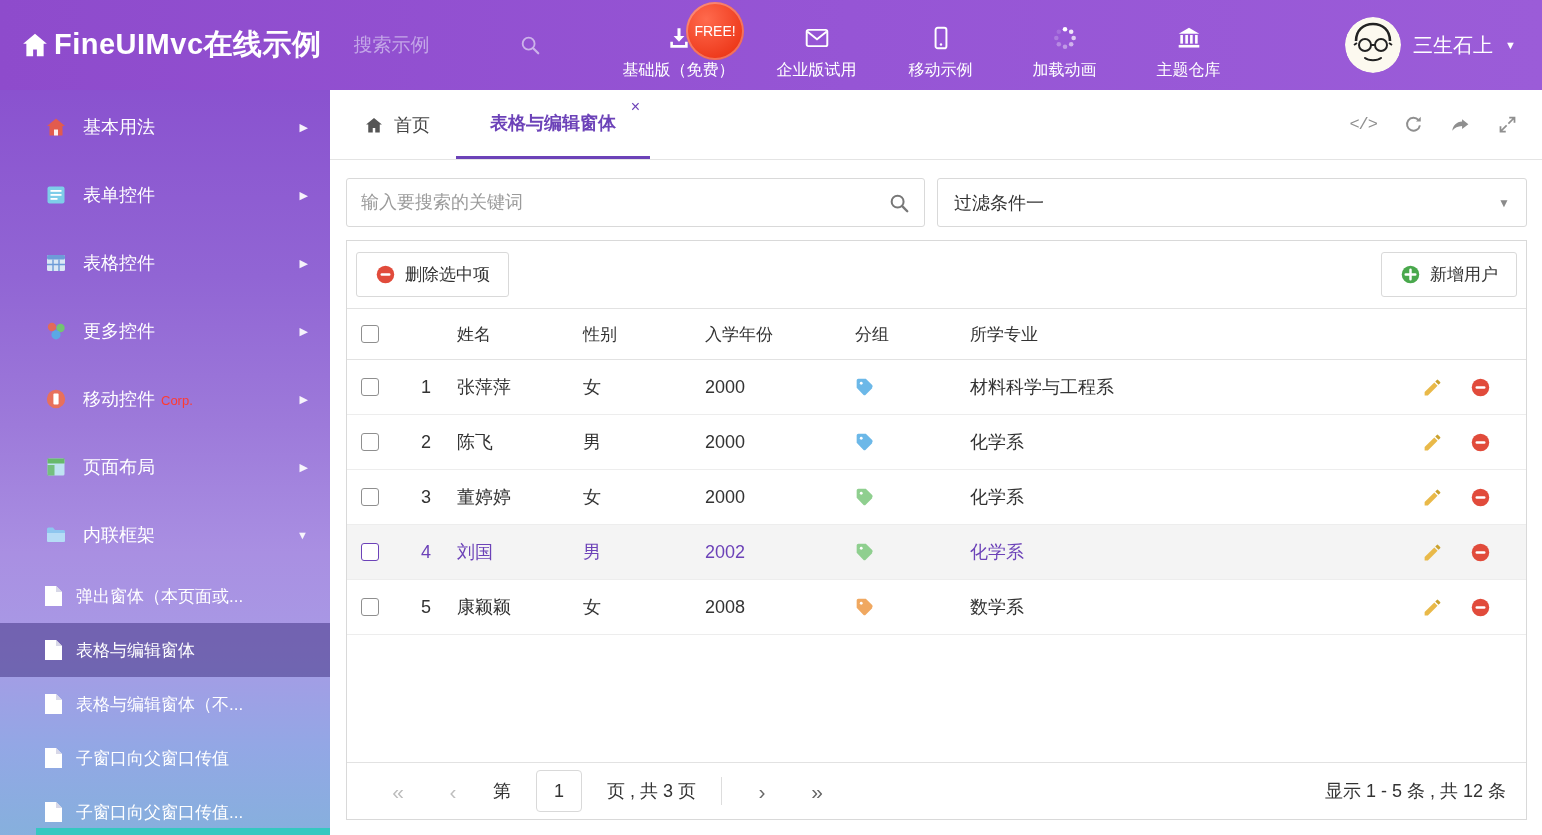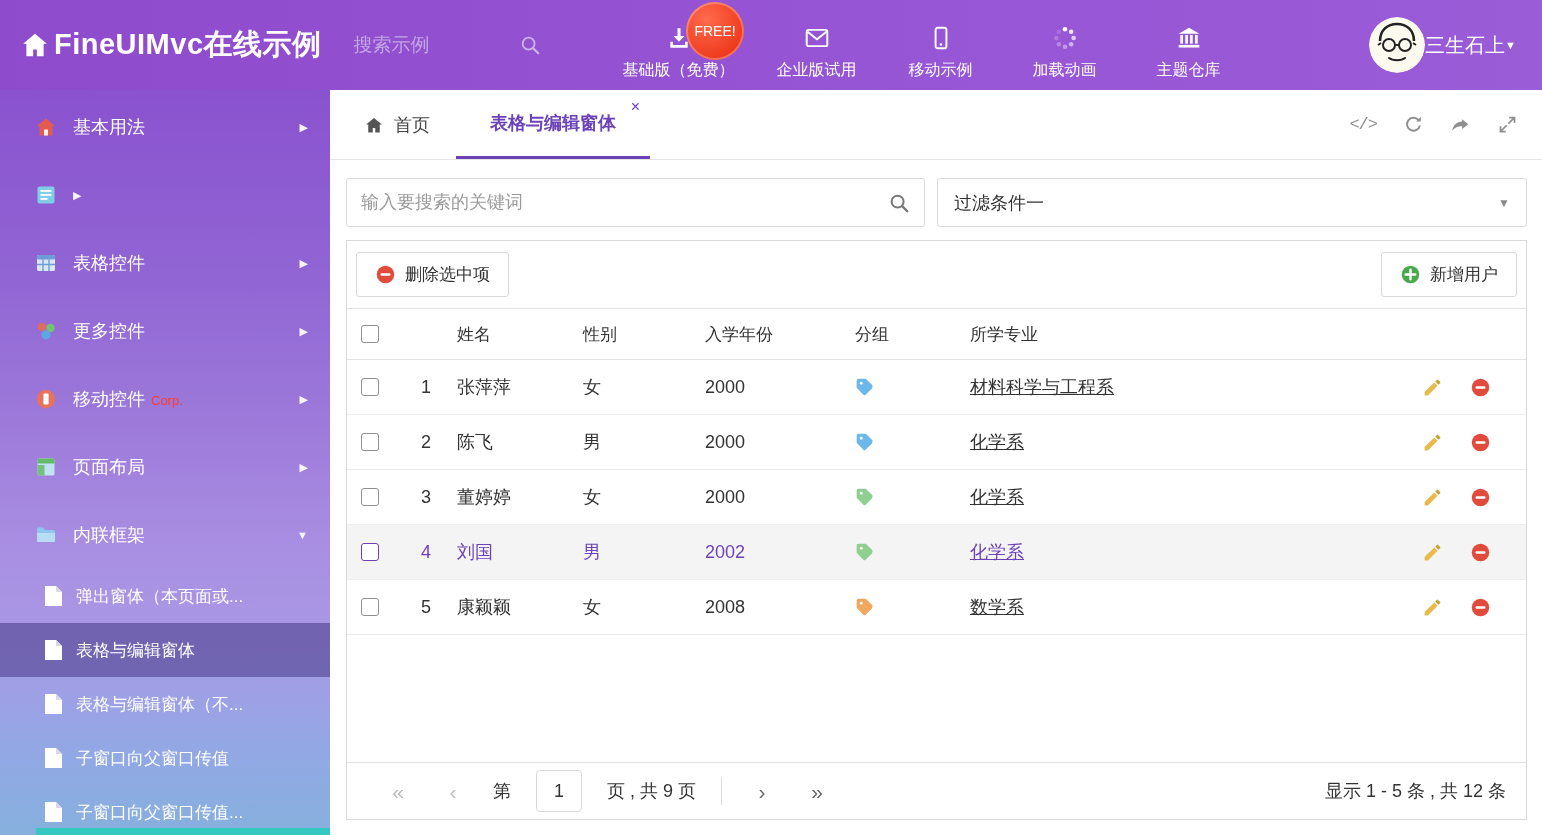--- a/index.html
+++ b/index.html
@@ -14,29 +14,29 @@
 .brand-title{font-size:29px;font-weight:bold;letter-spacing:.5px}
 .hsearch{display:flex;align-items:flex-end;margin-left:32px;width:215px}
 .hsearch input{background:transparent;border:none;outline:none;color:#ead9ff;font-size:19px;width:165px}
 .hsearch input::placeholder{color:#c4a7e8}
 .hsearch svg{width:22px;height:22px;color:#cdb3ea;cursor:pointer}
 .free-badge{position:absolute;left:686px;top:2px;width:58px;height:58px;border-radius:50%;background:radial-gradient(circle at 35% 30%,#ff6a4d,#ee3a1c 72%);display:flex;align-items:center;justify-content:center;font-size:14px;font-weight:normal;box-shadow:inset 0 0 0 2px rgba(255,255,255,.28);z-index:11}
 .hnav{display:flex;align-items:center;gap:40px;margin-left:54px;margin-top:16px}
 .hnav-item{display:flex;flex-direction:column;align-items:center;gap:9px;cursor:pointer;min-width:84px}
 .hnav-item svg{width:26px;height:26px}
 .hnav-label{font-size:16px;white-space:nowrap}
-.huser{display:flex;align-items:center;margin-left:auto;padding-right:26px;cursor:pointer}
+.huser{display:flex;align-items:center;gap:12px;margin-left:auto;padding-right:26px;cursor:pointer}
 .avatar{width:56px;height:56px;border-radius:50%;overflow:hidden;display:block;flex:none}
 .uname{font-size:20px}
 .hcaret{font-size:11px}
 
 
 .sidebar{position:absolute;top:90px;bottom:0;left:0;width:330px;background:linear-gradient(180deg,#8a52cf 0%,#9165d4 25%,#9d7ada 45%,#a98fe2 62%,#a89ae5 75%,#93a7e5 88%,#86b0dd 100%);color:#fff;overflow:hidden}
 .snav{padding-top:3px}
-.snav-item{display:flex;align-items:center;height:68px;padding:0 22px 0 34px;cursor:pointer;font-size:18px}
+.snav-item{display:flex;align-items:center;height:68px;padding:0 22px 0 44px;cursor:pointer;font-size:18px}
 .sicon{width:24px;height:24px;margin-right:15px;flex:none;line-height:0}
 .sicon svg{width:24px;height:24px}
 .slabel{flex:1;display:flex;align-items:baseline}
 .sarrow{font-size:11px;opacity:.92}
 .corp{color:#ff3b30;font-size:13px;margin-left:6px;font-weight:normal}
 .ssub-item{display:flex;align-items:center;height:54px;padding:0 22px 0 44px;font-size:17px;cursor:pointer}
 .ficon{width:19px;height:22px;margin-right:13px;flex:none;line-height:0}
 .ficon svg{width:19px;height:22px}
 .ssub-item.active{background:rgba(60,45,125,.5)}
 .teal-strip{position:absolute;left:36px;right:0;bottom:0;height:7px;background:#35c8c0}
@@ -71,21 +71,21 @@
 .cell{padding-left:8px;font-size:18px;white-space:nowrap}
 .thead .cell{font-size:17px}
 .c-cb{padding-left:14px;line-height:0}
 .c-num{padding-left:14px}
 .cb{display:inline-block;width:18px;height:18px;border:1px solid #8f8f8f;border-radius:3px;background:#fff;cursor:pointer}
 .tbody{flex:1}
 .trow{height:55px;border-bottom:1px solid #ededed}
 .trow.sel{background:#f4f4f4;color:#6c42b8}
 .trow.sel .major-link{color:#6c42b8}
 .trow.sel .cb{border-color:#6c42b8}
-.major-link{color:#333;text-decoration:underline;cursor:pointer}
+.major-link{color:#333;cursor:pointer}
 .c-tag{line-height:0}
 .c-tag svg{width:20px;height:20px}
 .c-actions{display:flex;gap:27px;padding-left:8px}
 .act{cursor:pointer;line-height:0}
 .act svg{width:21px;height:21px}
 
 .pager{height:57px;border-top:1px solid #e2e2e2;display:flex;align-items:center;padding:0 14px;font-size:18px}
 .pager-left{display:flex;align-items:center;gap:25px;padding-left:22px}
 .pg{min-width:30px;text-align:center;font-size:21px;cursor:pointer;color:#666;line-height:1}
 .pg.disabled{color:#bdbdbd}
@@ -195,20 +195,23 @@
         <span class="sarrow">▶</span>
       </div>
 
       <div class="snav-item">
         <span class="sicon"><svg viewBox="0 0 24 24">
               <rect x="3.5" y="3.5" width="17" height="17" rx="2" fill="#7ecde9"></rect>
               <rect x="6.5" y="7" width="11" height="1.8" fill="#fff"></rect>
               <rect x="6.5" y="11" width="11" height="1.8" fill="#fff"></rect>
               <rect x="6.5" y="15" width="7" height="1.8" fill="#fff"></rect>
             </svg></span>
+        <span class="slabel">
+            <span>表单控件</span>
+          </span>
         <span class="sarrow">▶</span>
       </div>
 
       <div class="snav-item">
         <span class="sicon"><svg viewBox="0 0 24 24">
               <rect x="3" y="4" width="18" height="16" rx="1.5" fill="#dbe7f5"></rect>
               <rect x="3" y="4" width="18" height="4.5" rx="1.5" fill="#6d9bd8"></rect>
               <path d="M3 13.5h18M9 8.5v11.5M15 8.5v11.5" stroke="#6d9bd8" stroke-width="1.4" fill="none"></path>
             </svg></span>
         <span class="slabel">
@@ -498,21 +501,21 @@
         </div>
 
       </div>
 
       <div class="pager">
         <div class="pager-left">
           <span class="pg disabled">«</span>
           <span class="pg disabled">‹</span>
           <span class="pg-label">第</span>
           <input class="pg-input" value="1" style="">
-          <span class="pg-label">页 , 共 9 页</span>
+          <span class="pg-label">页 , 共 3 页</span>
           <span class="pg-div"></span>
           <span class="pg">›</span>
           <span class="pg">»</span>
         </div>
         <span class="pg-summary">显示 1 - 5 条 , 共 12 条</span>
       </div>
 
     </div>
   </main>
 

